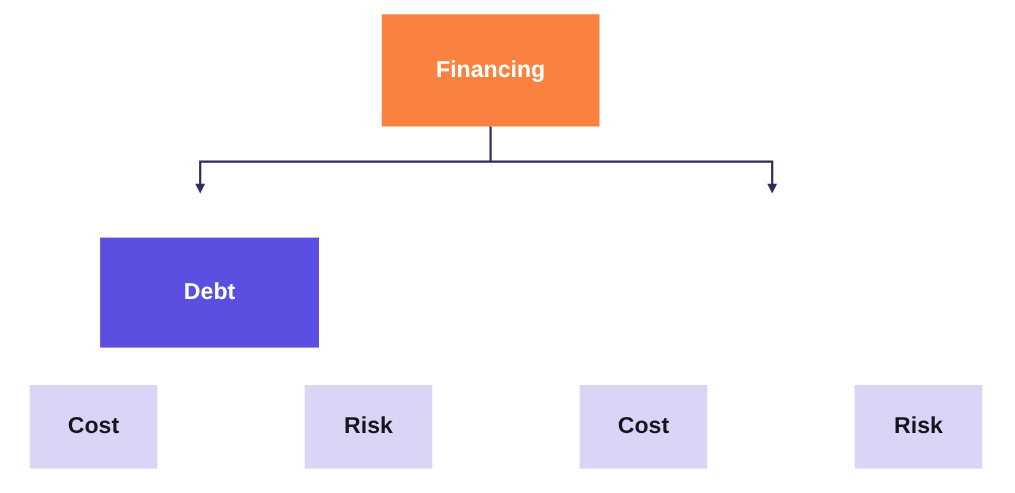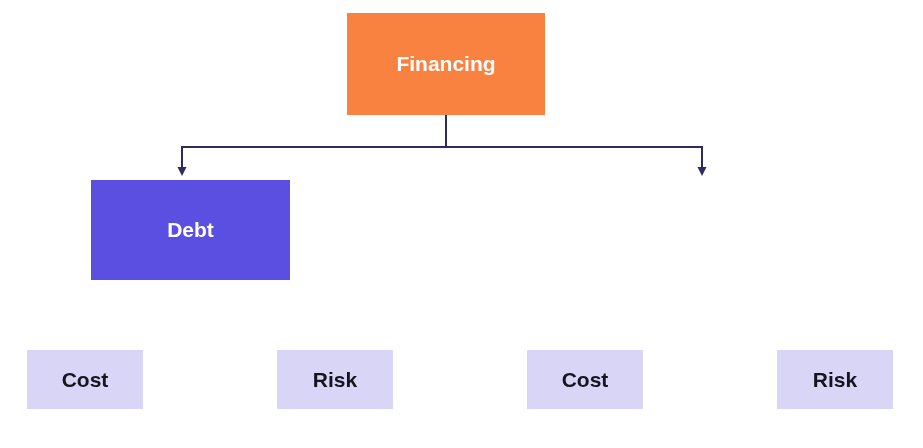--- a/index.html
+++ b/index.html
@@ -28,26 +28,26 @@
     top: 13px;
     width: 198px;
     height: 102px;
     font-size: 21px;
   }
   .node.branch {
     top: 180px;
     height: 100px;
     font-size: 21px;
   }
-  .node.branch.debt   { left: 91px;  width: 199px; }
+  .node.branch.debt   { left: 91px;  width: 199px; margin-top: 36px; }
   .node.branch.equity { left: 604px; width: 198px; }
   .node.leaf {
     top: 350px;
     width: 116px;
-    height: 59px;
+    height: 76px;
     font-size: 21px;
   }
   .node.leaf.pos-1 { left: 27px; }
   .node.leaf.pos-2 { left: 277px; }
   .node.leaf.pos-3 { left: 527px; }
   .node.leaf.pos-4 { left: 777px; }
   svg.connectors {
     position: absolute;
     left: 0;
     top: 0;

